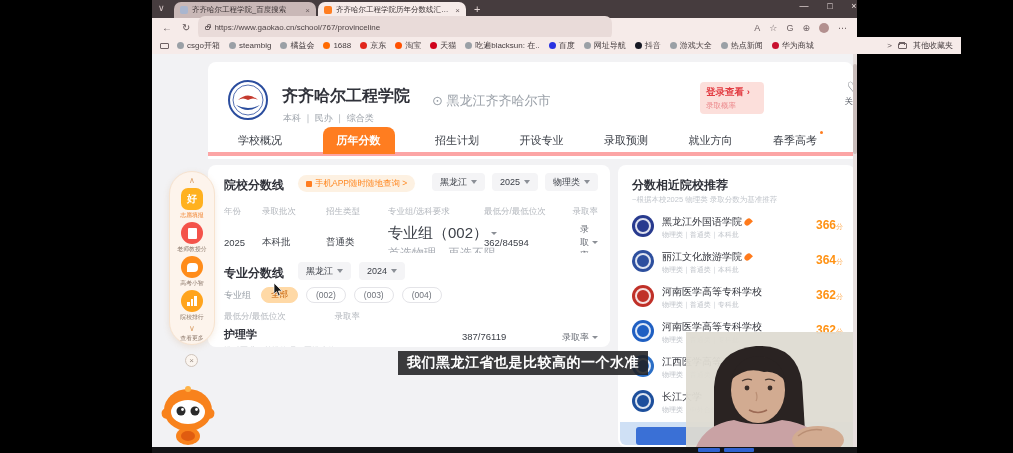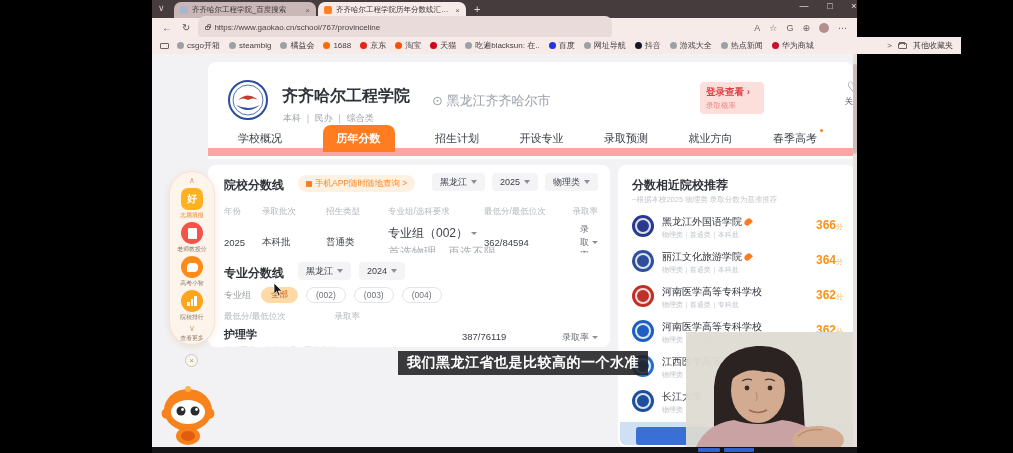--- a/index.html
+++ b/index.html
@@ -55,21 +55,21 @@
   .slogo { position:absolute; left:20px; top:18px; width:40px; height:40px; }
   .sname { position:absolute; left:74px; top:24px; font-size:16px; font-weight:bold; color:#30323a; }
   .sloc { position:absolute; left:224px; top:30px; font-size:13px; color:#9aa0a8; }
   .stags { position:absolute; left:75px; top:50px; font-size:9px; color:#9aa0a8; }
   .loginbadge { position:absolute; left:492px; top:20px; width:64px; height:32px; background:#fcdfdb; border-radius:4px; padding:4px 6px; }
   .loginmain { font-size:9.5px; font-weight:bold; color:#e23c42; white-space:nowrap; }
   .loginsub { font-size:7.5px; color:#ec8a8d; margin-top:2px; white-space:nowrap; }
   .followbox { position:absolute; left:628px; top:18px; width:34px; text-align:center; }
   .heart { font-size:14px; color:#585d66; line-height:14px; }
   .followtxt { font-size:8.5px; color:#585d66; margin-top:2px; }
-  .navrow { position:absolute; left:0; top:66px; width:645px; height:28px; display:flex; align-items:center; justify-content:space-between; padding:0 36px 0 30px; border-bottom:8px solid #fca5a5; }
+  .navrow { position:absolute; left:0; top:66px; width:645px; height:28px; display:flex; align-items:center; justify-content:space-between; padding:0 36px 0 30px; border-bottom:4px solid #fca5a5; }
   .navtab { font-size:11px; color:#3d4149; white-space:nowrap; position:relative; }
   .navtab.active { background:#ff7d20; color:#fff; border-radius:8px 8px 0 0; padding:6px 14px; font-weight:bold; }
   .newdot { position:absolute; right:-6px; top:-2px; width:3px; height:3px; border-radius:50%; background:#ff7d20; }
 
   
   .pcard { left:56px; top:111px; width:402px; height:181px; }
   .cardtitle { font-size:12px; font-weight:bold; color:#30323a; }
   .ptitle { position:absolute; left:16px; top:12px; }
   .apppromo { position:absolute; left:90px; top:10px; height:17px; background:#fdf1e2; border-radius:9px; display:flex; align-items:center; gap:3px; padding:0 8px; }
   .appsq { width:6px; height:6px; background:#ff7d20; border-radius:1px; }
@@ -77,21 +77,21 @@
   .pfilters { position:absolute; right:12px; top:8px; display:flex; gap:7px; }
   .fpill { height:18px; background:#f4f4f6; border-radius:4px; display:flex; align-items:center; gap:4px; padding:0 8px; font-size:9px; color:#3d4149; white-space:nowrap; }
   .caret { width:0; height:0; border-left:3px solid transparent; border-right:3px solid transparent; border-top:4px solid #8b8f96; display:inline-block; }
   .caret.sm { border-top-width:3px; }
   .tgrid { position:absolute; left:16px; right:12px; display:grid; grid-template-columns:38px 64px 62px 96px 88px 1fr; align-items:center; }
   .thead { top:40px; height:14px; }
   .th { font-size:8.5px; color:#b4b8be; white-space:nowrap; }
   .trow { height:38px; }
   .trow1 { top:58px; } .trow2 { top:96px; } .trow3 { top:134px; }
   .td { font-size:9.5px; color:#3d4149; white-space:nowrap; }
-  .groupcell .g1 { font-size:12px; color:#3d4149; display:flex; align-items:center; gap:3px; white-space:nowrap; }
+  .groupcell .g1 { font-size:15px; color:#3d4149; display:flex; align-items:center; gap:3px; white-space:nowrap; }
   .groupcell .g2 { font-size:12px; color:#a9adb4; margin-top:3px; white-space:nowrap; }
   .ratecell { text-align:right; font-size:9px; color:#6e727a; display:flex; justify-content:flex-end; align-items:center; gap:3px; }
 
   
   .mcard { left:56px; top:199px; width:402px; height:94px; overflow:hidden; }
   .mtitle { position:absolute; left:16px; top:12px; }
   .mfilters { position:absolute; left:90px; top:9px; display:flex; gap:8px; }
   .grouprow { position:absolute; left:16px; top:34px; display:flex; align-items:center; gap:8px; }
   .grouplabel { font-size:9px; color:#9aa0a8; margin-right:2px; }
   .gpill { height:16px; border-radius:9px; display:flex; align-items:center; padding:0 9px; font-size:8.5px; color:#6e727a; background:#fff; border:1px solid #e4e4e8; white-space:nowrap; }

